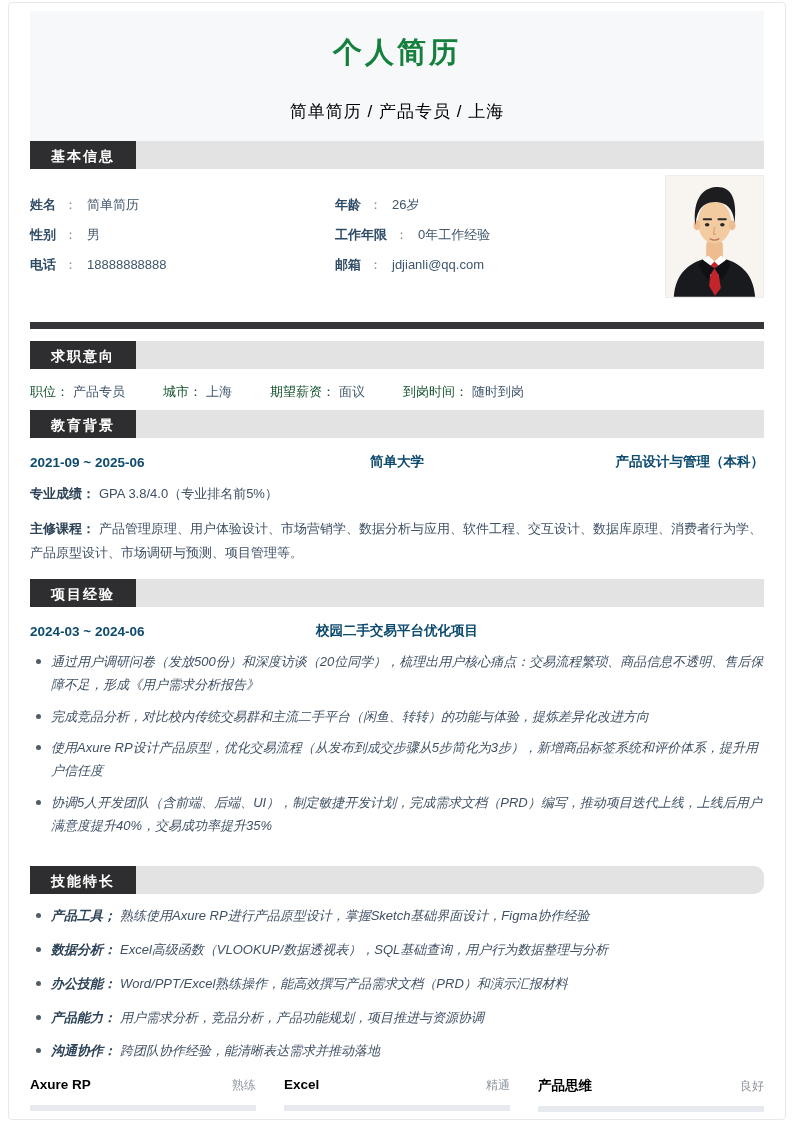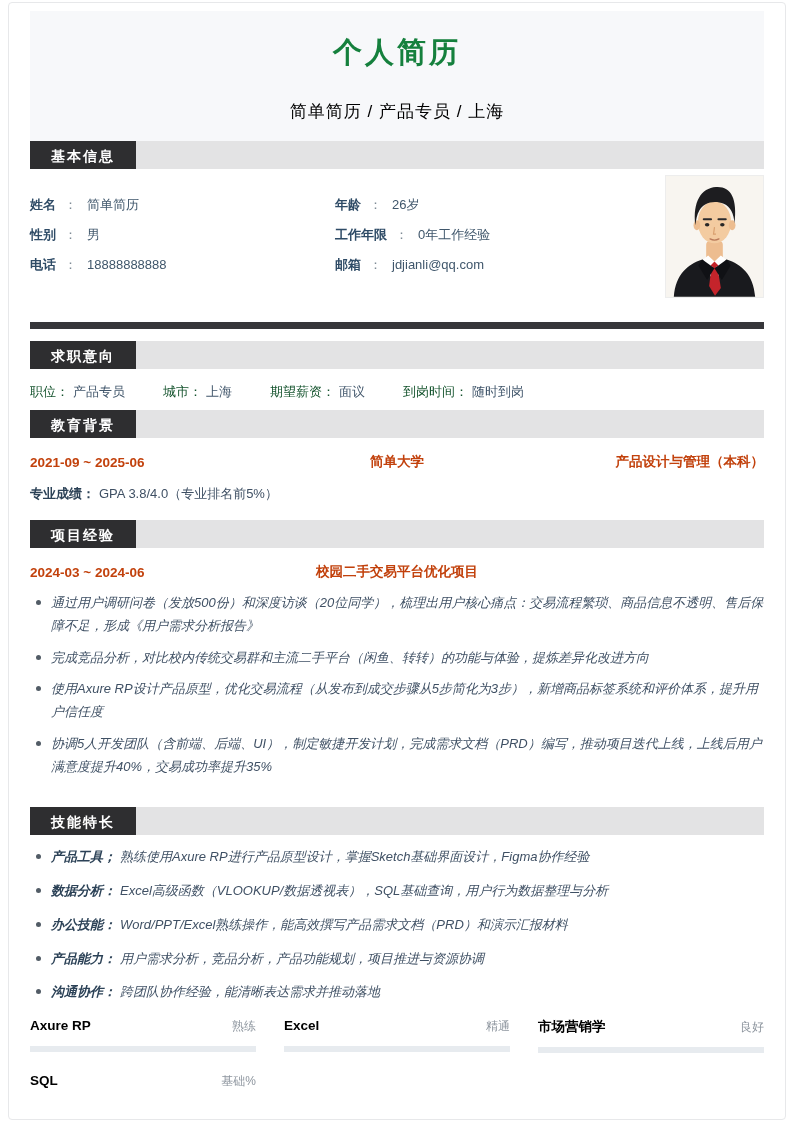--- a/index.html
+++ b/index.html
@@ -94,21 +94,21 @@
   }
   .intent-item .i-label { color: #14532d; }
   .intent-item .i-value { color: #41566b; margin-left: 4px; }
   
   .head-row {
     display: flex;
     align-items: center;
     margin-top: 15px;
     font-size: 13.5px;
     font-weight: 700;
-    color: #c2410c;
+    color: #0c4a6e;
   }
   .head-row .h-left   { flex: 1; text-align: left; }
   .head-row .h-center { flex: 1.4; text-align: center; white-space: nowrap; }
   .head-row .h-right  { flex: 1; text-align: right; white-space: nowrap; }
   .kv-line {
     margin-top: 11px;
     font-size: 13px;
     line-height: 1.85;
     color: #3f5064;
   }
@@ -142,21 +142,21 @@
     margin-top: 14px;
   }
   .bar-head {
     display: flex;
     justify-content: space-between;
     align-items: baseline;
   }
   .bar-name  { font-size: 13.5px; font-weight: 700; color: #000000; }
   .bar-level { font-size: 12px; color: #8d959e; }
   .bar-track { height: 6px; background: #e7ebef; margin-top: 11px; }
-  .band.skills-band { margin-top: 29px; }
+  .band.skills-band { margin-top: 29px; border-radius: 10px; }
   .band.edu-band { margin-top: 3px; }
   .band.project-band { margin-top: 14px; }
 </style>
 </head>
 <body>
 
 <div class="card">
 
   <div class="resume-header">
     <h1 class="resume-title">个人简历</h1>
@@ -262,20 +262,23 @@
     <div class="tag">教育背景</div>
   </div>
 
   <div class="head-row">
     <span class="h-left">2021-09 ~ 2025-06</span>
     <span class="h-center">简单大学</span>
     <span class="h-right">产品设计与管理（本科）</span>
   </div>
   <div class="kv-line">
     <span class="kv-label">专业成绩：</span><span>GPA 3.8/4.0（专业排名前5%）</span>
+  </div>
+  <div class="kv-line">
+    <span class="kv-label">主修课程：</span><span>产品管理原理、用户体验设计、市场营销学、数据分析与应用、软件工程、交互设计、数据库原理、消费者行为学、产品原型设计、市场调研与预测、项目管理等。</span>
   </div>
 
   <div class="band project-band">
     <div class="tag">项目经验</div>
   </div>
 
   <div class="head-row">
     <span class="h-left">2024-03 ~ 2024-06</span>
     <span class="h-center">校园二手交易平台优化项目</span>
     <span class="h-right"></span>
@@ -320,21 +323,21 @@
     </div>
     <div class="bar-item">
       <div class="bar-head">
         <span class="bar-name">Excel</span>
         <span class="bar-level">精通</span>
       </div>
       <div class="bar-track"></div>
     </div>
     <div class="bar-item">
       <div class="bar-head">
-        <span class="bar-name">市场营销学</span>
+        <span class="bar-name">产品思维</span>
         <span class="bar-level">良好</span>
       </div>
       <div class="bar-track"></div>
     </div>
     <div class="bar-item">
       <div class="bar-head">
         <span class="bar-name">SQL</span>
         <span class="bar-level">基础%</span>
       </div>
 

